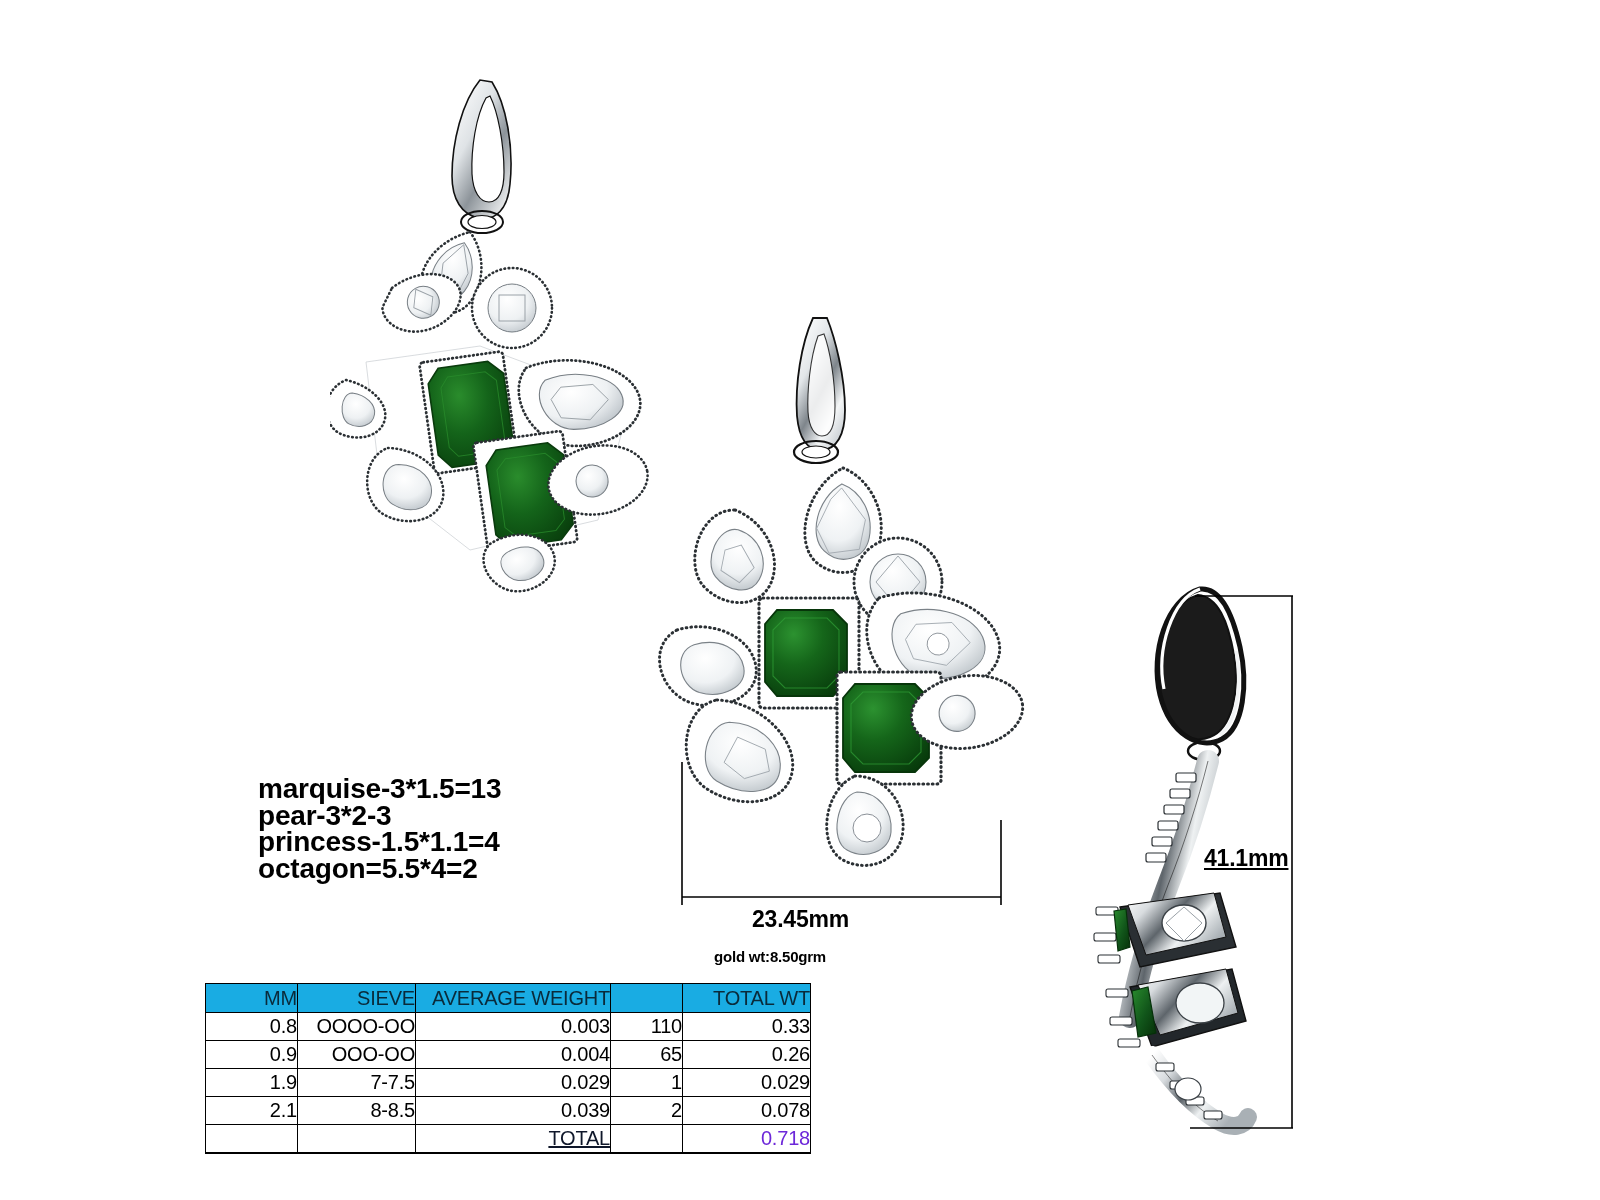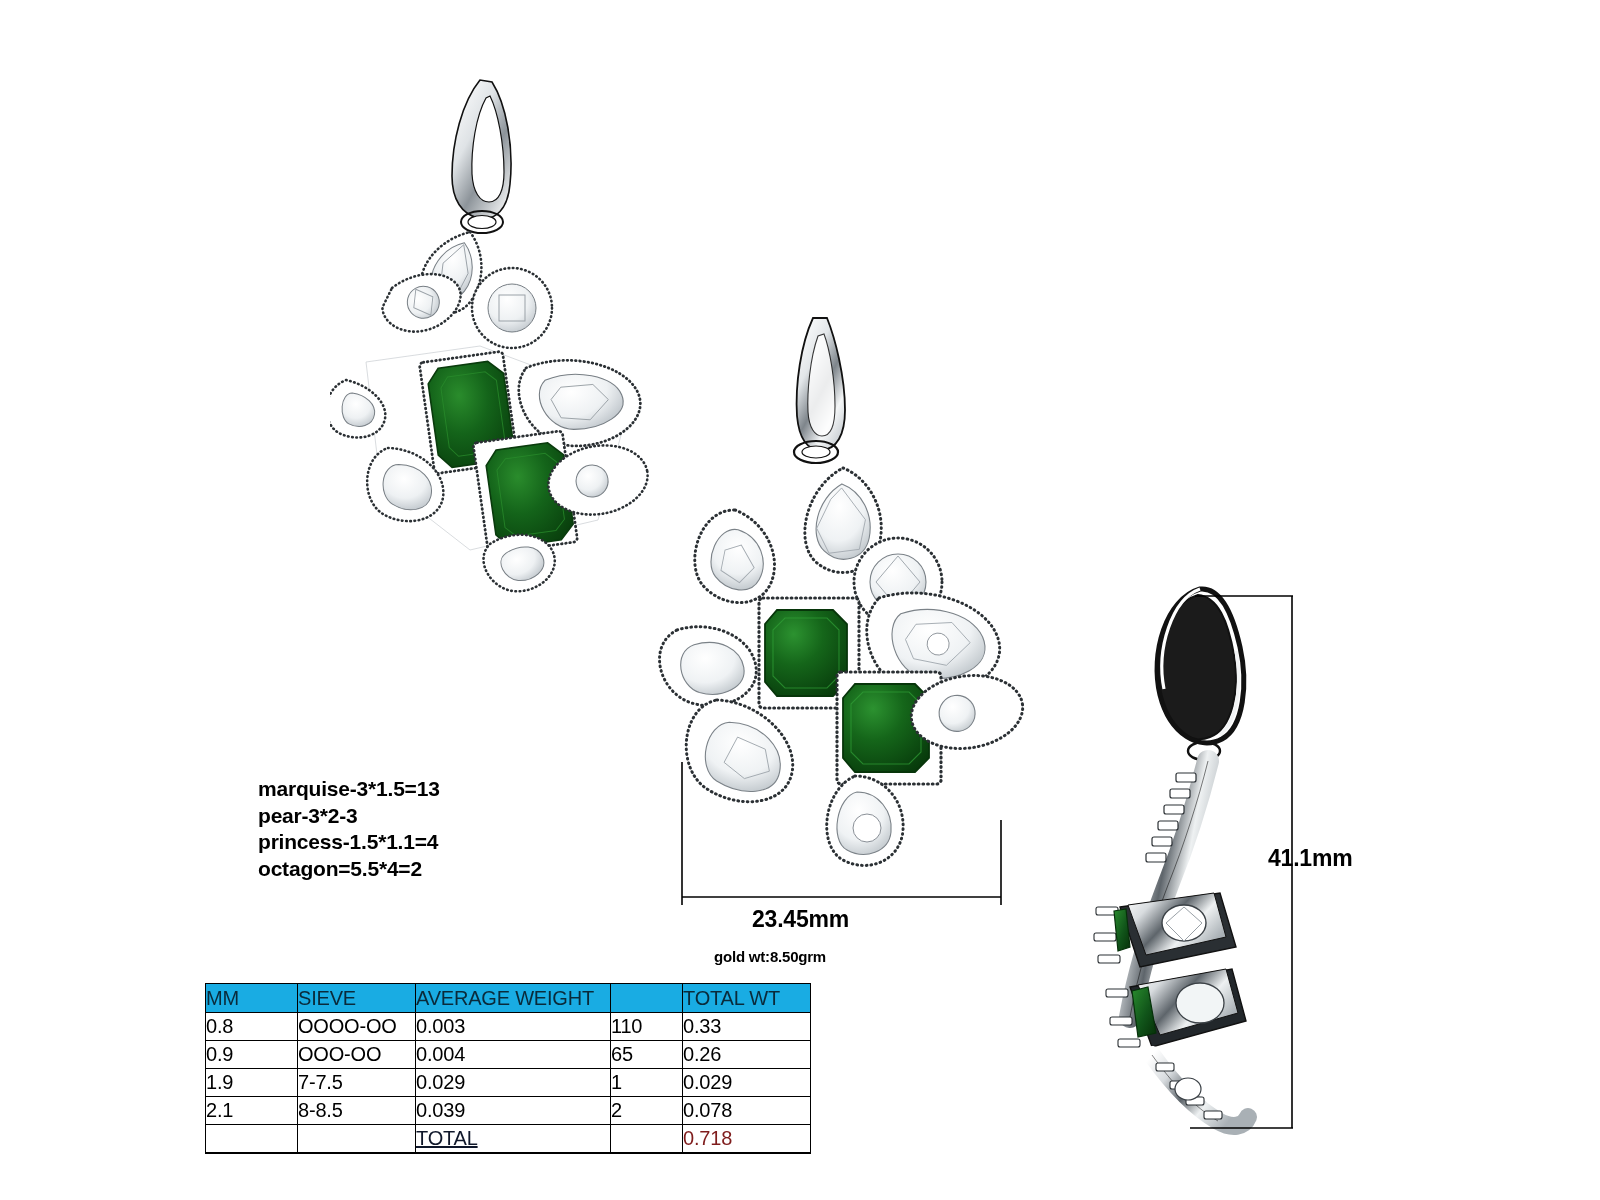--- a/index.html
+++ b/index.html
@@ -14,21 +14,21 @@
     background: #ffffff;
     font-family: "Liberation Sans", sans-serif;
     overflow: hidden;
   }
 
   
   #spec-notes {
     position: absolute;
     left: 258px;
     top: 776px;
-    font-size: 21px;
+    font-size: 28px;
     font-weight: bold;
     color: #000000;
     line-height: 26.5px;
     letter-spacing: -0.2px;
     white-space: nowrap;
   }
   #spec-notes div { white-space: nowrap; }
 
   
   .dim-label {
@@ -39,21 +39,21 @@
     white-space: nowrap;
     letter-spacing: -0.2px;
   }
   #width-dim-label { left: 752px; top: 906px; }
   #gold-weight-label {
     position: absolute;
     left: 714px; top: 948px;
     font-size: 15px; font-weight: bold; color: #000;
     white-space: nowrap; letter-spacing: -0.2px;
   }
-  #height-dim-label { left: 1268px; top: 845px; }
+  #height-dim-label { left: 1204px; top: 845px; text-decoration: underline; }
 
   
   #dim-overlay {
     position: absolute;
     left: 0; top: 0;
     width: 1600px; height: 1200px;
     pointer-events: none;
   }
 
   
@@ -63,21 +63,21 @@
     top: 983px;
     width: 605px;
     border-collapse: collapse;
     table-layout: fixed;
     font-size: 20px;
     color: #000000;
     background: #ffffff;
   }
   #stone-table td, #stone-table th {
     border: 1px solid #000000;
-    text-align: left;
+    text-align: right;
     vertical-align: middle;
     padding: 0;
     height: 27px;
     font-weight: normal;
     font-size: 20px;
     letter-spacing: -0.2px;
   }
   #stone-table thead th {
     background: #19ACE3;
     color: #0a2a3a;
@@ -89,21 +89,21 @@
   #stone-table col.c-sieve { width: 118px; }
   #stone-table col.c-avg   { width: 195px; }
   #stone-table col.c-qty   { width: 72px; }
   #stone-table col.c-tot   { width: 128px; }
 
   .qty-bold { font-weight: bold; margin-left: 16px; }
   .total-label {
     color: #0f172a;
     text-decoration: underline;
   }
-  .total-value { color: #7f1d1d; }
+  .total-value { color: #6d28d9; }
   .row-total td { border-top: 2px solid #000; }
   #stone-table tbody tr:last-child td { border-bottom: 2px solid #000; }
 
   
   .render { position: absolute; }
   #render-angled  { left: 330px; top: 50px;  width: 380px; height: 590px; }
   #render-front   { left: 655px; top: 300px; width: 380px; height: 610px; }
   #render-side    { left: 1080px; top: 555px; width: 240px; height: 600px; }
 </style>
 </head>

